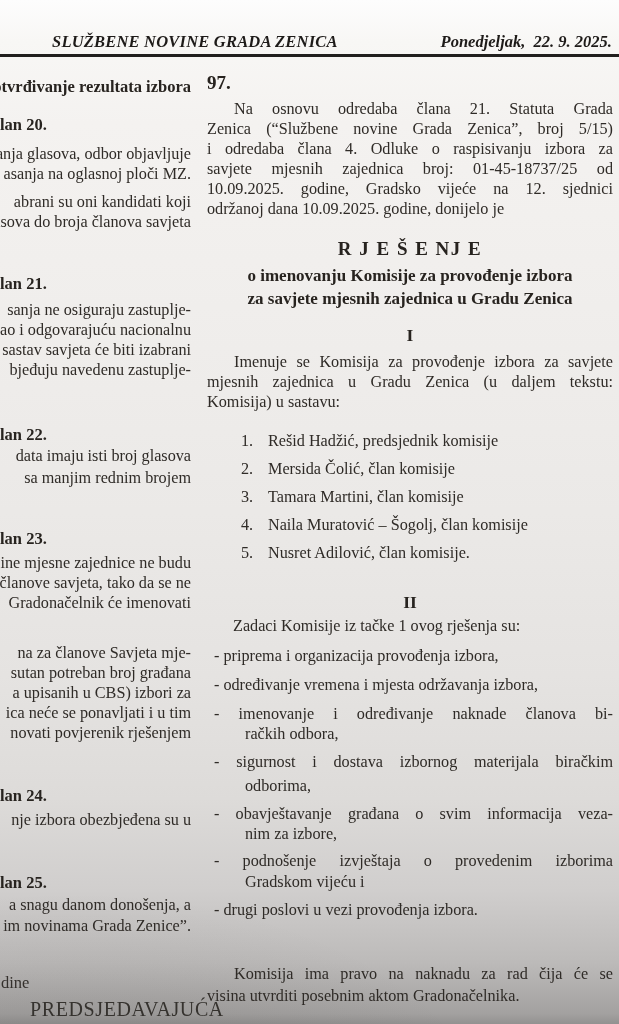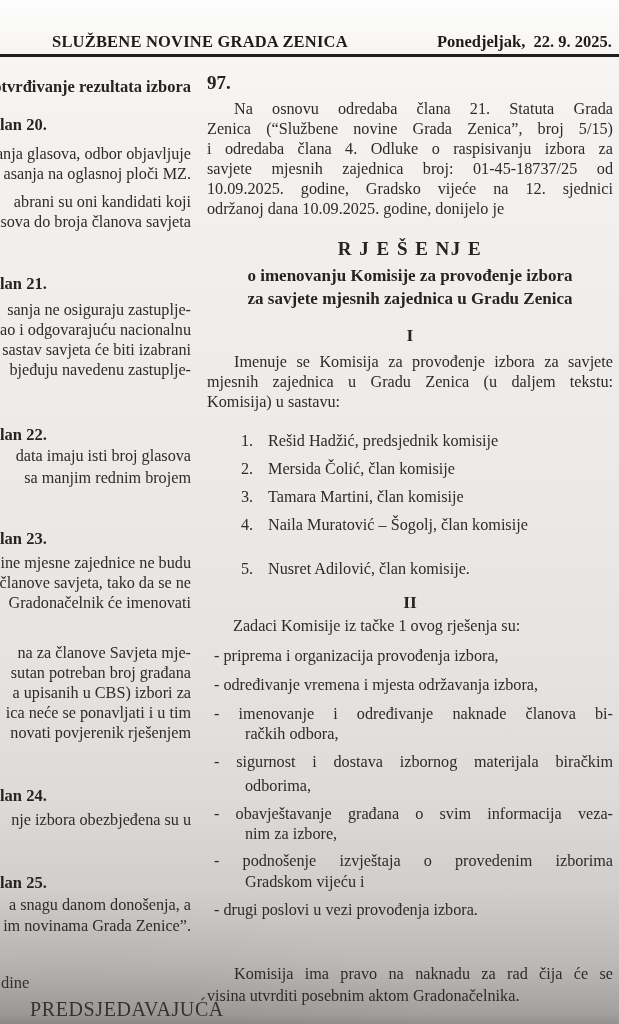--- a/index.html
+++ b/index.html
@@ -9,21 +9,21 @@
       radial-gradient(120% 45% at 12% 114%, rgba(30,28,26,.14), rgba(30,28,26,0) 60%),
       linear-gradient(180deg,#fdfdfd 0%,#f8f7f5 4%,#f4f2f0 12%,#f0eeec 30%,#ebe9e7 50%,#e5e3e1 66%,#dddbd9 78%,#d0cecd 87%,#bcbab9 94%,#a3a1a0 99%,#929190 100%);
     font-family:"Liberation Serif", serif;
     color:#2f2b27;
   }
   
   .header{
     position:absolute;top:0;left:0;right:0;height:57px;
     border-bottom:3px solid #21201e;
     display:flex;justify-content:space-between;align-items:flex-end;
-    padding:0 7px 2px 52px;box-sizing:border-box;font-weight:bold;color:#1e1b19;
+    padding:0 7px 2px 52px;box-sizing:border-box;font-weight:bold;color:#1e1b19;font-style:italic;
   }
   .header .htitle{font-size:16.5px;letter-spacing:.2px;white-space:pre;}
   .header .hdate{font-size:16.5px;white-space:pre;margin-top:9px;}
   
   .leftcol{position:absolute;left:0;top:0;width:191px;height:960px;overflow:hidden;}
   .ll{position:absolute;left:0;right:0;height:21px;line-height:21px;font-size:16.2px;
       display:flex;justify-content:flex-end;}
   .ll>span{white-space:nowrap;flex:0 0 auto;}
   .ll.h{justify-content:flex-start;font-weight:bold;font-size:16.5px;color:#27231f;}
   .ll.hb{justify-content:flex-end;font-weight:bold;font-size:16.5px;color:#27231f;}
@@ -163,21 +163,21 @@
 
     <div class="rl b ctr numeral" style="top:325px">I</div>
     <div class="rl j ind" style="top:352px">Imenuje se Komisija za provođenje izbora za savjete</div>
     <div class="rl j" style="top:372px">mjesnih zajednica u Gradu Zenica (u daljem tekstu:</div>
     <div class="rl" style="top:392px">Komisija) u sastavu:</div>
 
     <div class="rl member" style="top:431px"><span class="mnum">1.</span><span>Rešid Hadžić, predsjednik komisije</span></div>
     <div class="rl member" style="top:459px"><span class="mnum">2.</span><span>Mersida Čolić, član komisije</span></div>
     <div class="rl member" style="top:487px"><span class="mnum">3.</span><span>Tamara Martini, član komisije</span></div>
     <div class="rl member" style="top:515px"><span class="mnum">4.</span><span>Naila Muratović – Šogolj, član komisije</span></div>
-    <div class="rl member" style="top:559px"><span class="mnum">5.</span><span>Nusret Adilović, član komisije.</span></div>
+    <div class="rl member" style="top:543px"><span class="mnum">5.</span><span>Nusret Adilović, član komisije.</span></div>
 
     <div class="rl b ctr numeral" style="top:592px">II</div>
     <div class="rl s2i" style="top:616px">Zadaci Komisije iz tačke 1 ovog rješenja su:</div>
 
     <div class="rl bullet" style="top:646px">- priprema i organizacija provođenja izbora,</div>
     <div class="rl bullet" style="top:675px">- određivanje vremena i mjesta održavanja izbora,</div>
     <div class="rl bullet j" style="top:704px">- imenovanje i određivanje naknade članova bi-</div>
     <div class="rl cont" style="top:724px">račkih odbora,</div>
     <div class="rl bullet j" style="top:752px">- sigurnost i dostava izbornog materijala biračkim</div>
     <div class="rl cont" style="top:776px">odborima,</div>

